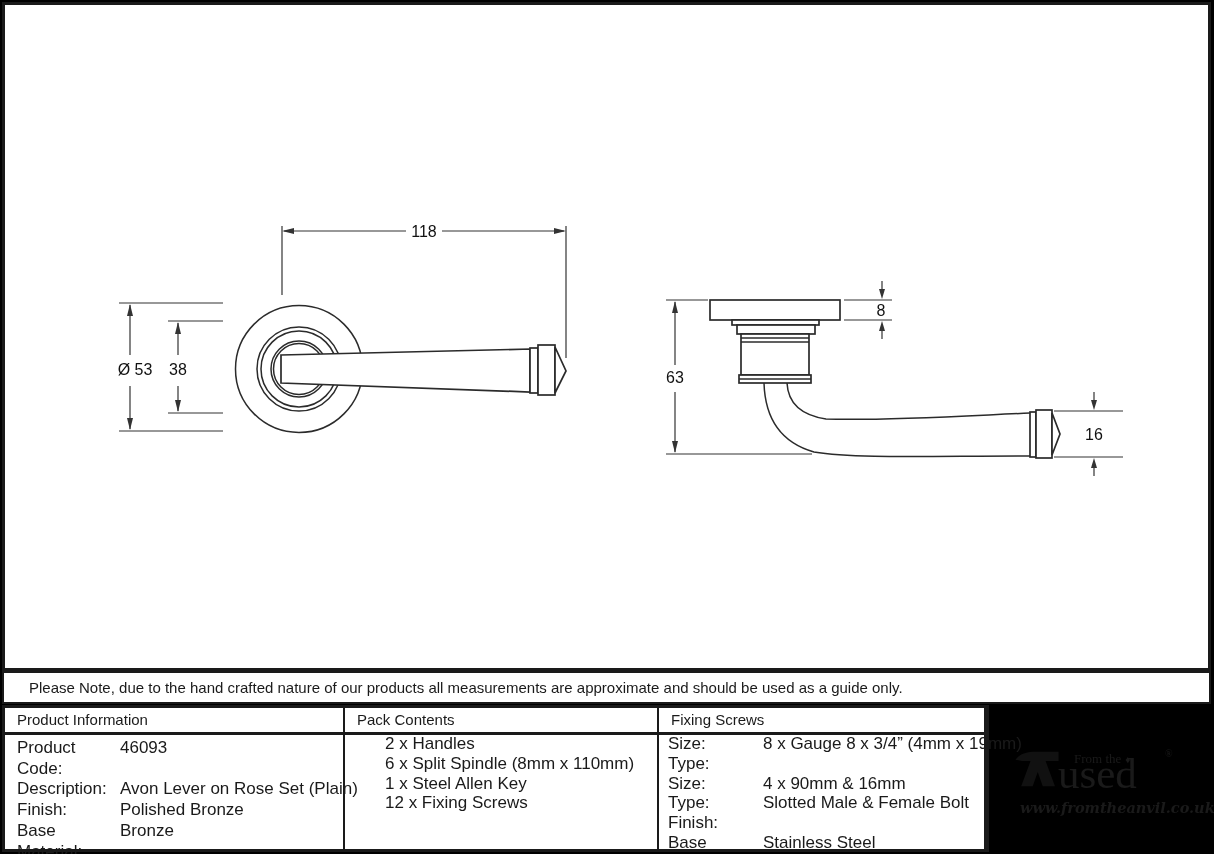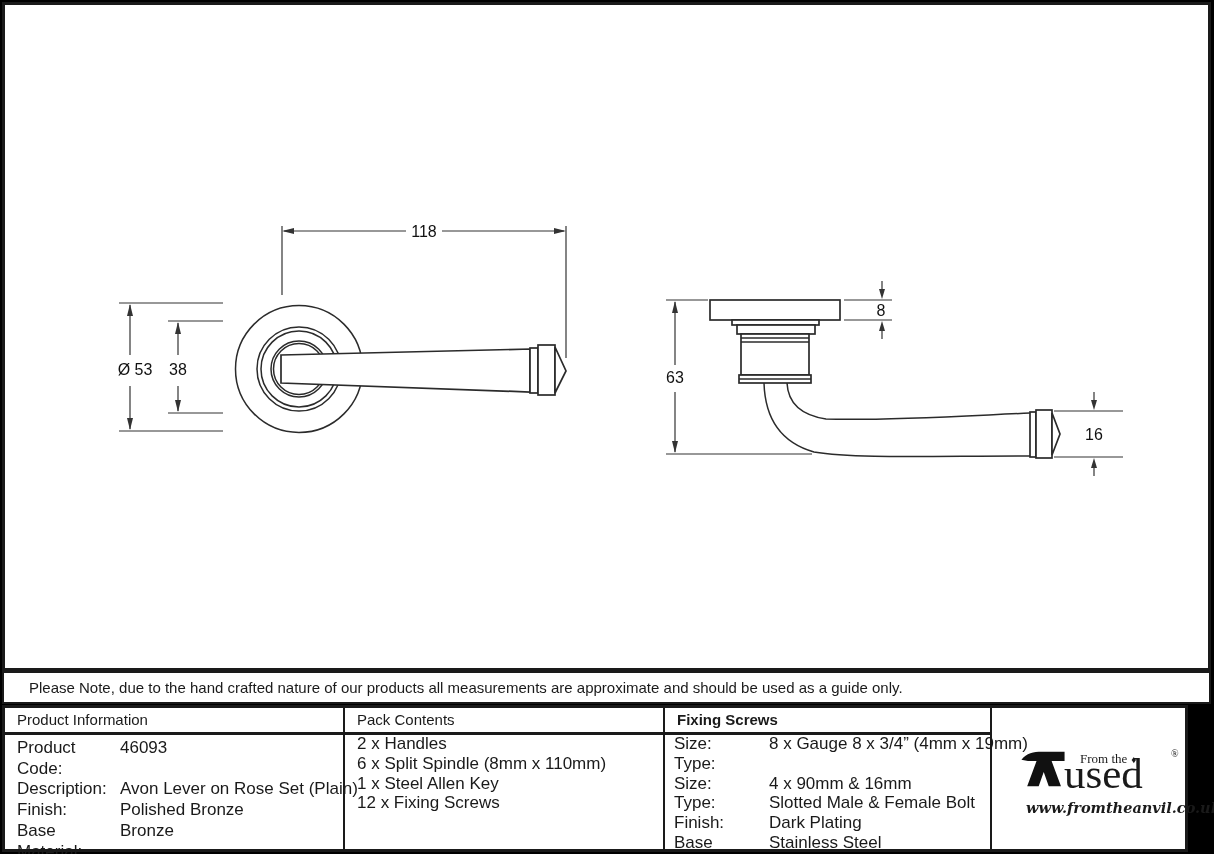--- a/index.html
+++ b/index.html
@@ -3,33 +3,33 @@
 <meta charset="utf-8">
 <style>
   html,body{margin:0;padding:0;background:#ffffff;}
   body{width:1214px;height:854px;position:relative;font-family:"Liberation Sans",sans-serif;color:#1a1a1a;overflow:hidden;}
   .page{position:absolute;inset:0;background:#000000;}
 
   
   .drawing-box{position:absolute;left:2px;top:2px;width:1209px;height:669px;border:3px solid #1a1a1a;box-sizing:border-box;background:#fff;}
   .drawing-box svg{position:absolute;left:-3px;top:-3px;}
   .note-bar{position:absolute;left:2px;top:671px;width:1209px;height:33px;border:2px solid #1a1a1a;box-sizing:border-box;display:flex;align-items:center;padding-left:25px;font-size:15px;background:#fff;}
-  .spec-table{position:absolute;left:2px;top:705px;width:1186px;height:147px;border:3px solid #1a1a1a;box-sizing:border-box;display:flex;background:#fff;}
+  .spec-table{position:absolute;left:2px;top:705px;width:987px;height:147px;border:3px solid #1a1a1a;box-sizing:border-box;display:flex;background:#fff;}
 
   
   .col{box-sizing:border-box;border-right:2px solid #1a1a1a;position:relative;}
   .col1{width:340px;}
   .col2{width:320px;}
   .col3{width:327px;}
   .col4{flex:1;border-right:none;}
   .col-header{height:24px;line-height:24px;border-bottom:3px solid #1a1a1a;font-size:15px;padding-left:12px;}
-  .col3 .col-header{font-weight:bold;}
+  .col3 .col-header{}
   .col-body{font-size:17px;}
   .col1 .col-body{padding:3px 0 0 12px;}
-  .col2 .col-body{padding:0 4px 0 12px;margin-top:-1px;line-height:19.8px;}
+  .col2 .col-body{padding:0 4px 0 12px;margin-top:-1px;line-height:19.8px;margin-left:28px;}
   .col3 .col-body{padding:0 0 0 9px;margin-top:-1px;line-height:19.8px;}
   .kv-row{display:flex;}
   .col1 .kv-row{line-height:20.7px;}
   .col1 .kv-label{flex:0 0 103px;}
   .col3 .kv-label{flex:0 0 95px;}
   .kv-value{flex:1;white-space:nowrap;}
   .pack-item{white-space:nowrap;}
 
   
   .logo-cell{position:relative;}
@@ -200,21 +200,20 @@
         <div class="kv-row">
           <span class="kv-label">Size:</span>
           <span class="kv-value">4 x 90mm &amp; 16mm</span>
         </div>
         <div class="kv-row">
           <span class="kv-label">Type:</span>
           <span class="kv-value">Slotted Male &amp; Female Bolt</span>
         </div>
         <div class="kv-row">
           <span class="kv-label">Finish:</span>
-          <span class="kv-value">Dark Plating</span>
         </div>
         <div class="kv-row">
           <span class="kv-label">Base Material:</span>
           <span class="kv-value">Stainless Steel</span>
         </div>
       </div>
     </div>
 
     <div class="col col4 logo-cell">
       <svg class="logo-anvil-icon" viewBox="0 0 64 52">

